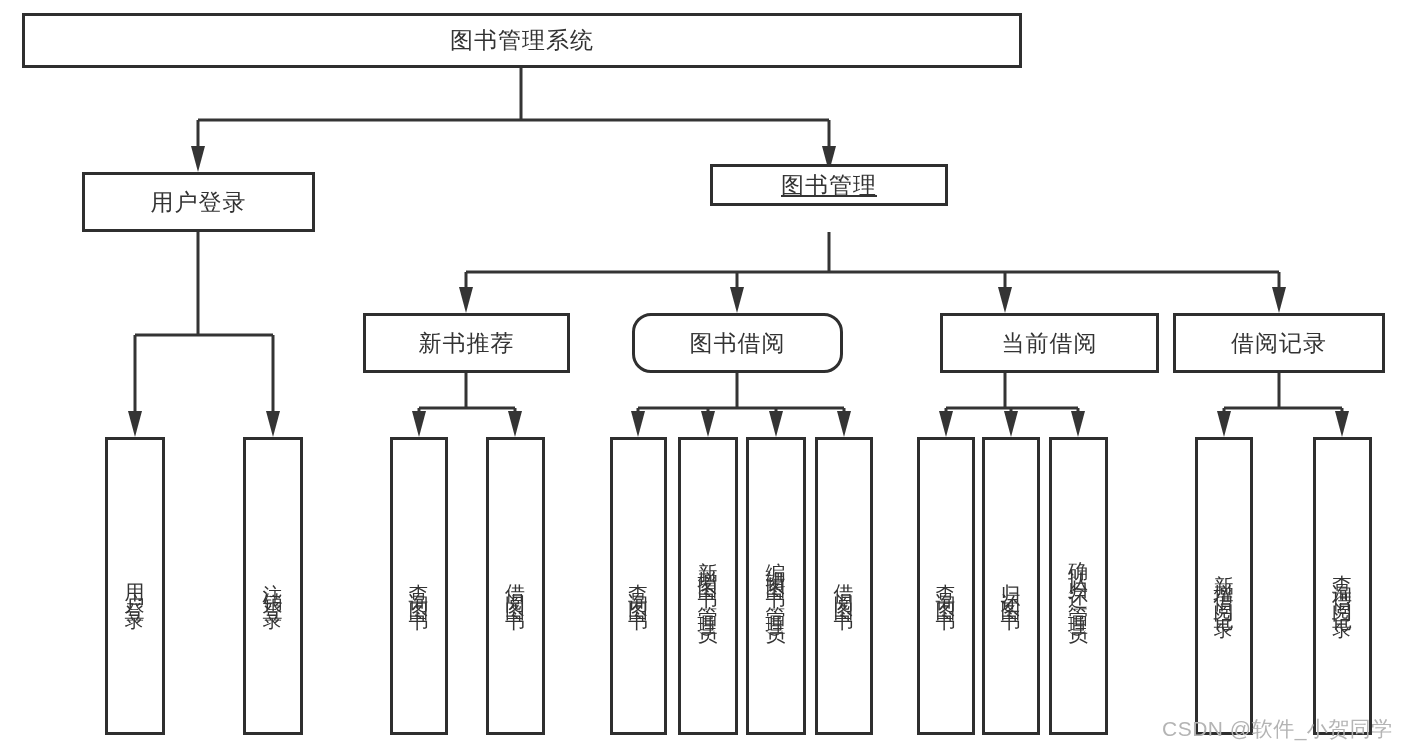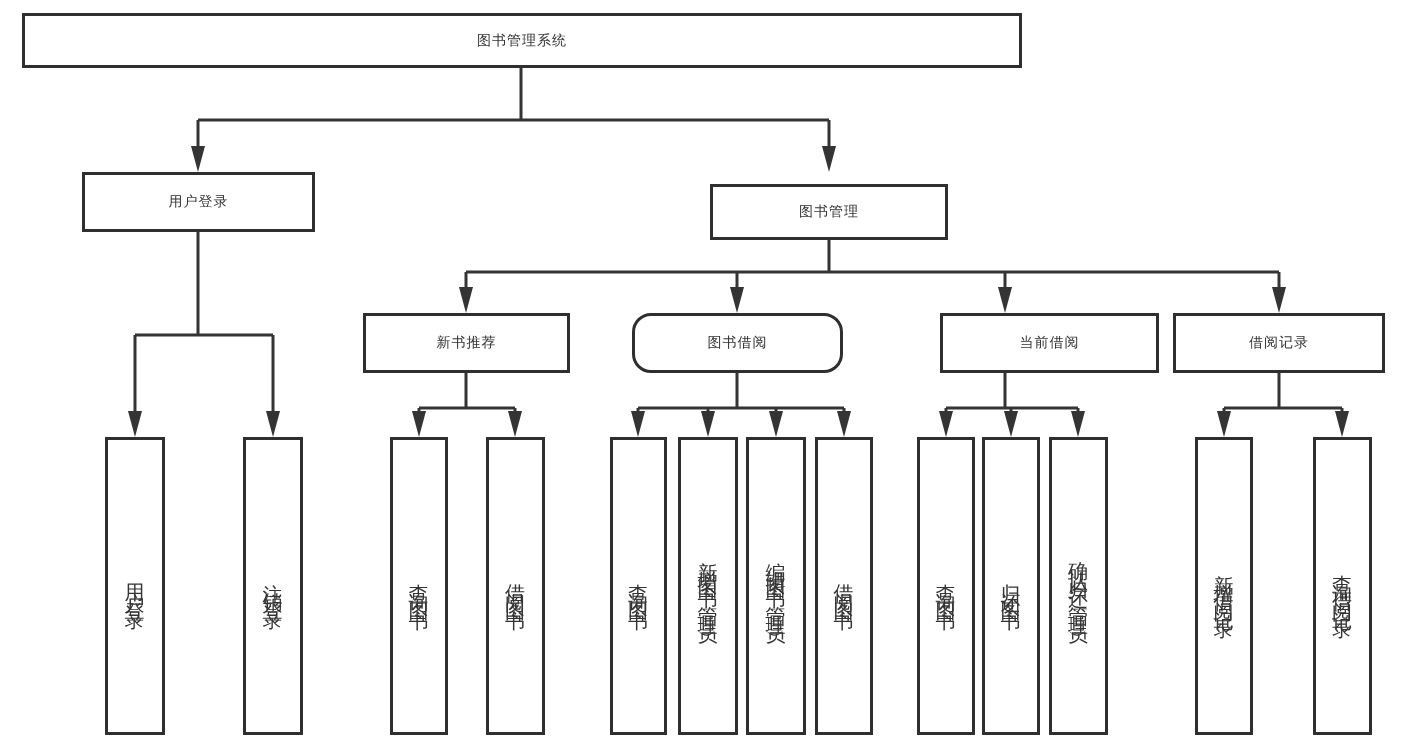--- a/index.html
+++ b/index.html
@@ -26,21 +26,21 @@
     background: #ffffff;
     border: 3px solid #2f2f2f;
     box-sizing: border-box;
     display: flex;
     align-items: center;
     justify-content: center;
     color: #333333;
     z-index: 2;
   }
   .hbox span {
-    font-size: 14px;
+    font-size: 23px;
     letter-spacing: 1px;
     white-space: nowrap;
   }
   .vbox span {
     writing-mode: vertical-rl;
     text-orientation: mixed;
     font-size: 20px;
     letter-spacing: 9px;
     line-height: 1;
   }
@@ -121,21 +121,21 @@
     </g>
   </svg>
 
   <div class="box hbox" style="left:22px; top:13px; width:1000px; height:55px;">
     <span>图书管理系统</span>
   </div>
 
   <div class="box hbox" style="left:82px; top:172px; width:233px; height:60px;">
     <span>用户登录</span>
   </div>
-  <div class="box hbox" style="left:710px; top:184px; width:238px; height:56px;">
+  <div class="box hbox" style="left:710px; top:164px; width:238px; height:42px;text-decoration:underline;">
     <span>图书管理</span>
   </div>
 
   <div class="box hbox" style="left:363px; top:313px; width:207px; height:60px;">
     <span>新书推荐</span>
   </div>
   <div class="box hbox" style="left:632px; top:313px; width:211px; height:60px;border-radius:19px;">
     <span>图书借阅</span>
   </div>
   <div class="box hbox" style="left:940px; top:313px; width:219px; height:60px;">
@@ -182,14 +182,15 @@
     <span>确认归还（管理员）</span>
   </div>
 
   <div class="box vbox" style="left:1195px; top:437px; width:58px; height:298px;">
     <span>新增借阅记录</span>
   </div>
   <div class="box vbox" style="left:1313px; top:437px; width:59px; height:298px;">
     <span>查询借阅记录</span>
   </div>
 
+  <div id="watermark">CSDN @软件_小贺同学</div>
 
 </div>
 
 </body></html>

